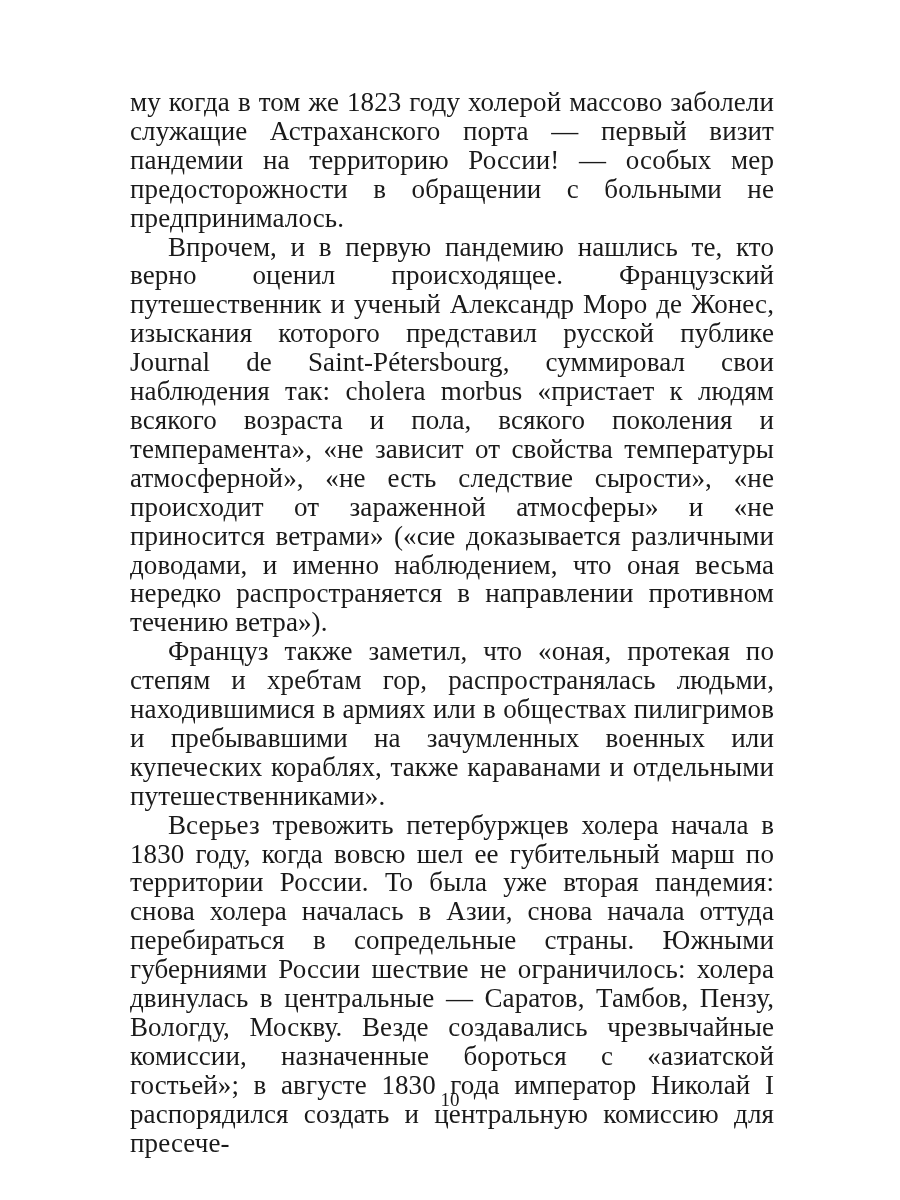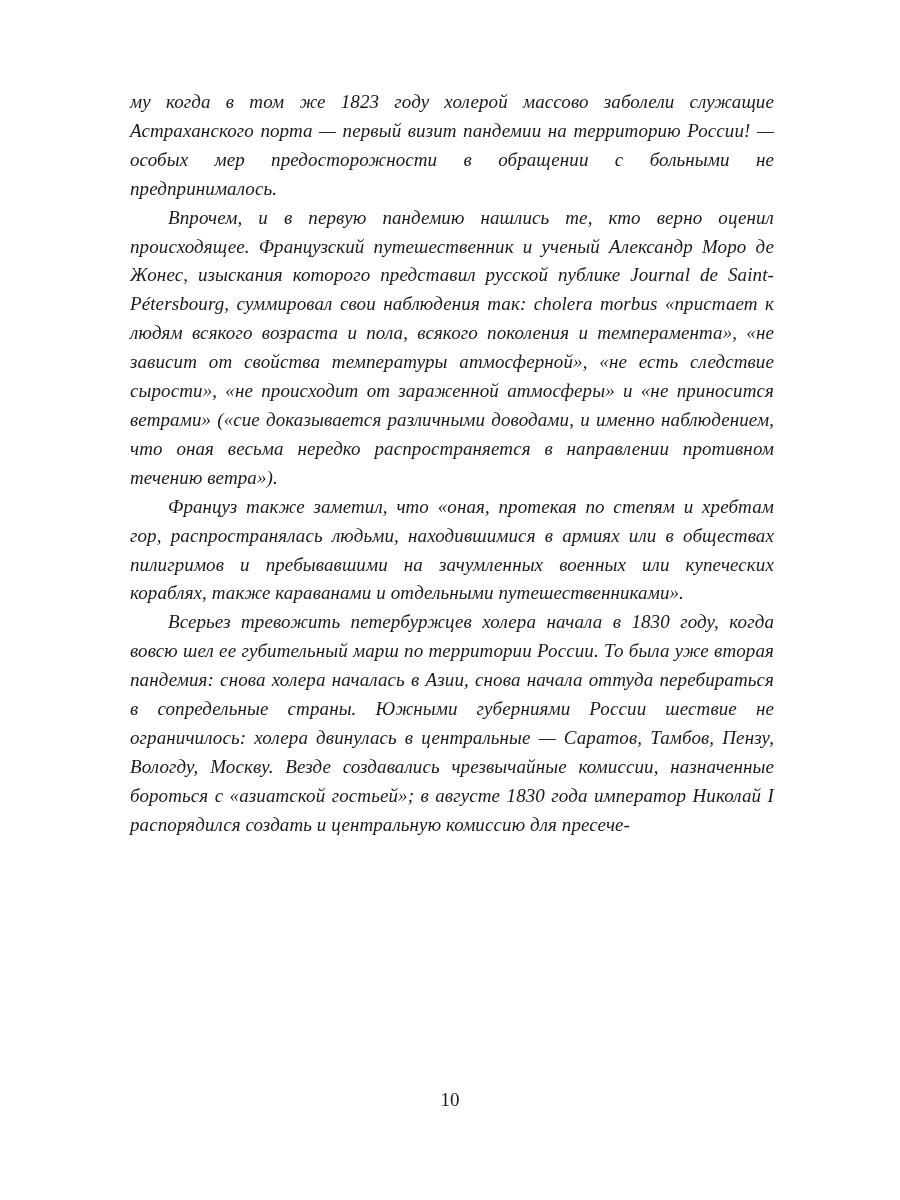--- a/index.html
+++ b/index.html
@@ -18,26 +18,25 @@
   .page {
     position: absolute;
     inset: 0;
     background: #ffffff;
   }
   .text-block {
     position: absolute;
     left: 130px;
     top: 88px;
     width: 644px;
-    font-size: 19px;
+    font-size: 27px;
     line-height: 28.9px;
     text-align: justify;
     letter-spacing: 0.1px;
     hyphens: auto;
-    font-style: italic;
     -webkit-hyphens: auto;
   }
   .text-block p {
     margin: 0;
     padding: 0;
     text-indent: 38px;
   }
   .text-block p.continuation {
     text-indent: 0;
   }

